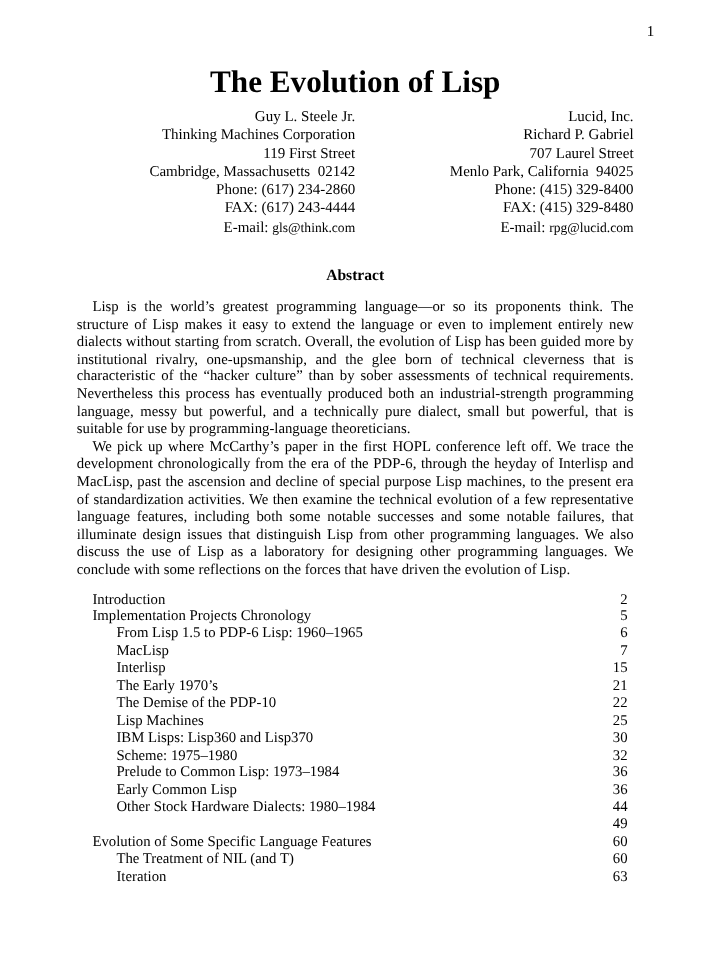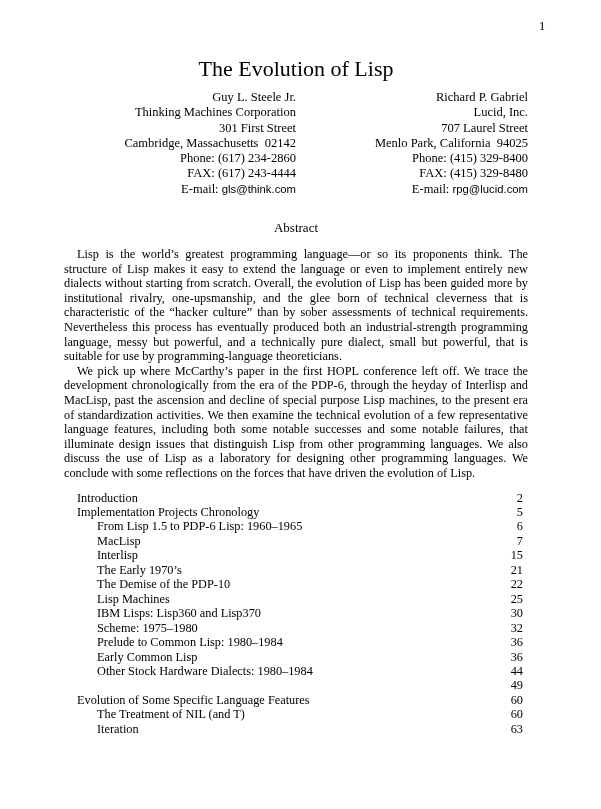--- a/index.html
+++ b/index.html
@@ -17,37 +17,37 @@
     position: absolute;
     top: 20px;
     left: 539px;
     font-size: 12.5px;
     line-height: 13px;
   }
   .content { padding: 0 73px 0 64px; }
   .title {
     margin-top: 57px;
     text-align: center;
-    font-size: 22px;
+    font-size: 26px;
     line-height: 23px;
-    font-weight: 400;
+    font-weight: 700;
   }
   .authors { display: flex; margin-top: 10px; }
   .author { flex: 1; text-align: right; font-size: 12.5px; line-height: 15.3px; }
   .author-line { white-space: nowrap; }
   .email {
-    font-family: Liberation Sans, sans-serif;
+    font-family: Liberation Serif, serif;
     font-size: 11.3px;
   }
   .abstract-heading {
     margin-top: 24px;
     text-align: center;
     font-size: 13px;
     line-height: 14px;
-    font-weight: 400;
+    font-weight: 700;
   }
   .abstract { margin-top: 12px; }
   .abstract p {
     font-size: 12.3px;
     line-height: 14.6px;
     text-align: justify;
     text-indent: 13px;
   }
   .toc { margin-top: 10px; font-size: 12.3px; }
   .toc-row {
@@ -66,29 +66,29 @@
 <div class="page">
   <div class="page-number">1</div>
 
   <div class="content">
     <h1 class="title">The Evolution of Lisp</h1>
 
     <div class="authors">
       <div class="author">
         <div class="author-line">Guy L. Steele Jr.</div>
         <div class="author-line">Thinking Machines Corporation</div>
-        <div class="author-line">301 First Street</div>
+        <div class="author-line">119 First Street</div>
         <div class="author-line">Cambridge, Massachusetts&nbsp; 02142</div>
         <div class="author-line">Phone: (617) 234-2860</div>
         <div class="author-line">FAX: (617) 243-4444</div>
         <div class="author-line"><span>E-mail: </span><span class="email">gls@think.com</span></div>
       </div>
       <div class="author">
+        <div class="author-line">Lucid, Inc.</div>
         <div class="author-line">Richard P. Gabriel</div>
-        <div class="author-line">Lucid, Inc.</div>
         <div class="author-line">707 Laurel Street</div>
         <div class="author-line">Menlo Park, California&nbsp; 94025</div>
         <div class="author-line">Phone: (415) 329-8400</div>
         <div class="author-line">FAX: (415) 329-8480</div>
         <div class="author-line"><span>E-mail: </span><span class="email">rpg@lucid.com</span></div>
       </div>
     </div>
 
     <div class="abstract-heading">Abstract</div>
 
@@ -142,21 +142,21 @@
     <span class="toc-title">IBM Lisps: Lisp360 and Lisp370</span>
     <span class="toc-page">30</span>
   </div>
 
   <div class="toc-row level-1">
     <span class="toc-title">Scheme: 1975–1980</span>
     <span class="toc-page">32</span>
   </div>
 
   <div class="toc-row level-1">
-    <span class="toc-title">Prelude to Common Lisp: 1980–1984</span>
+    <span class="toc-title">Prelude to Common Lisp: 1973–1984</span>
     <span class="toc-page">36</span>
   </div>
 
   <div class="toc-row level-1">
     <span class="toc-title">Early Common Lisp</span>
     <span class="toc-page">36</span>
   </div>
 
   <div class="toc-row level-1">
     <span class="toc-title">Other Stock Hardware Dialects: 1980–1984</span>

